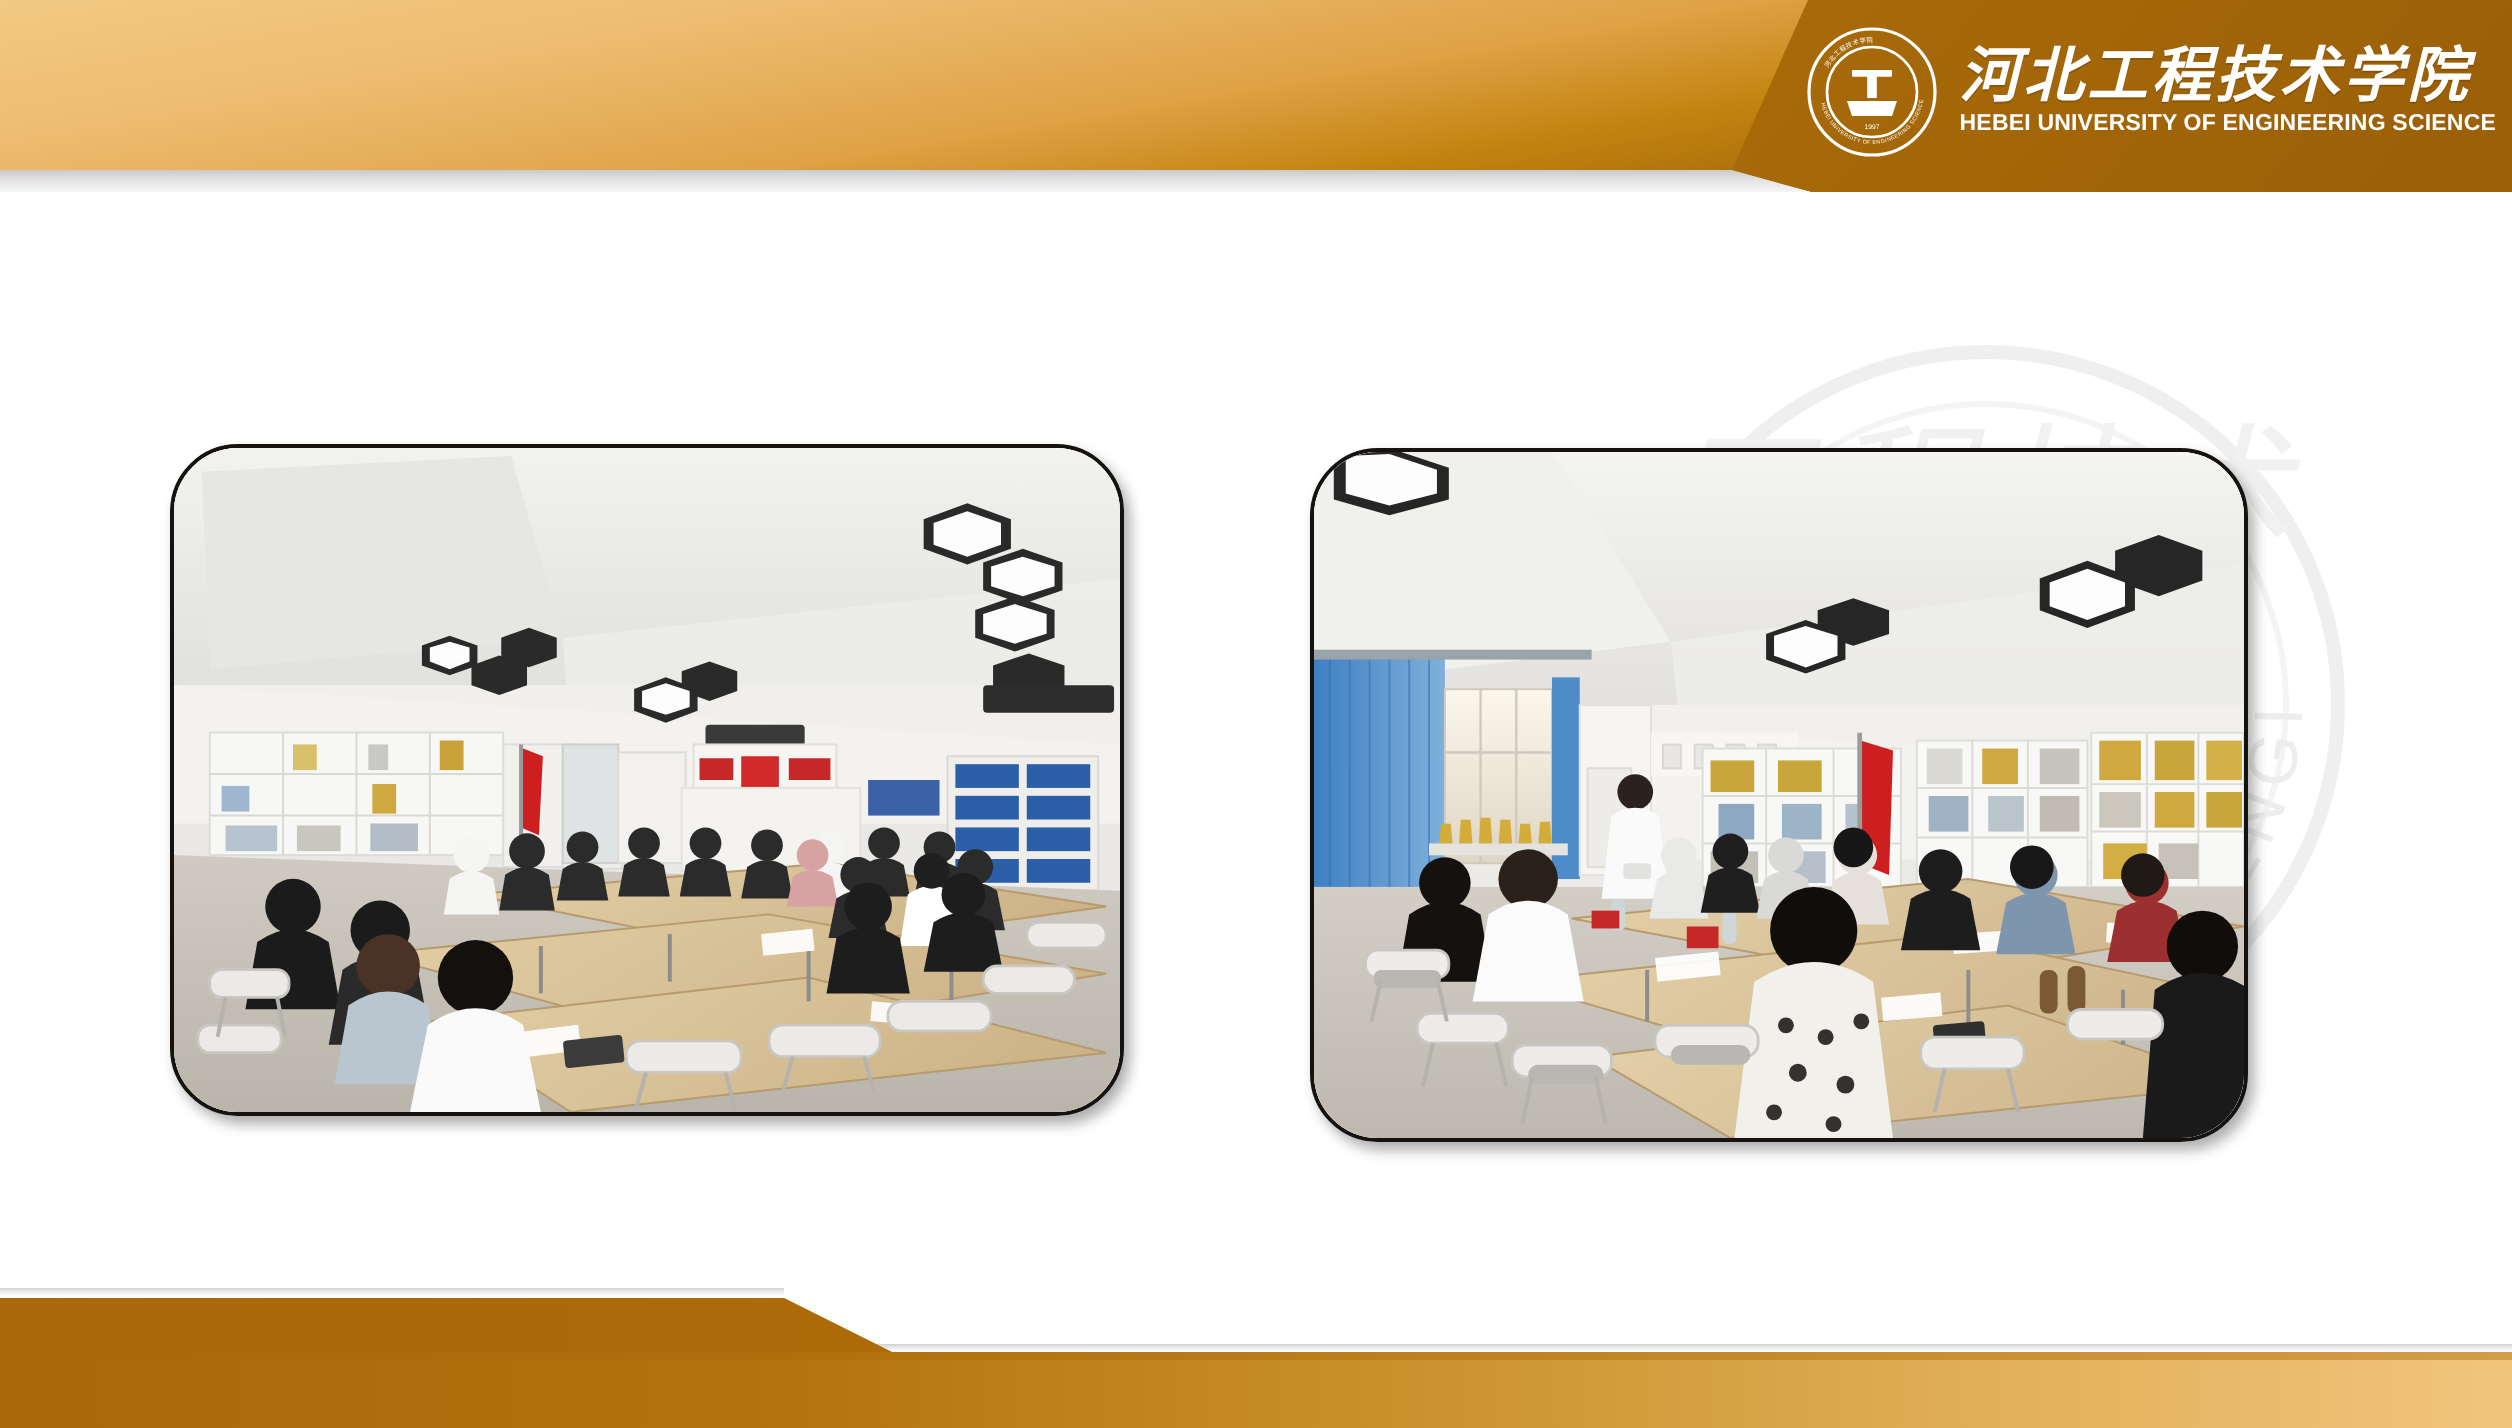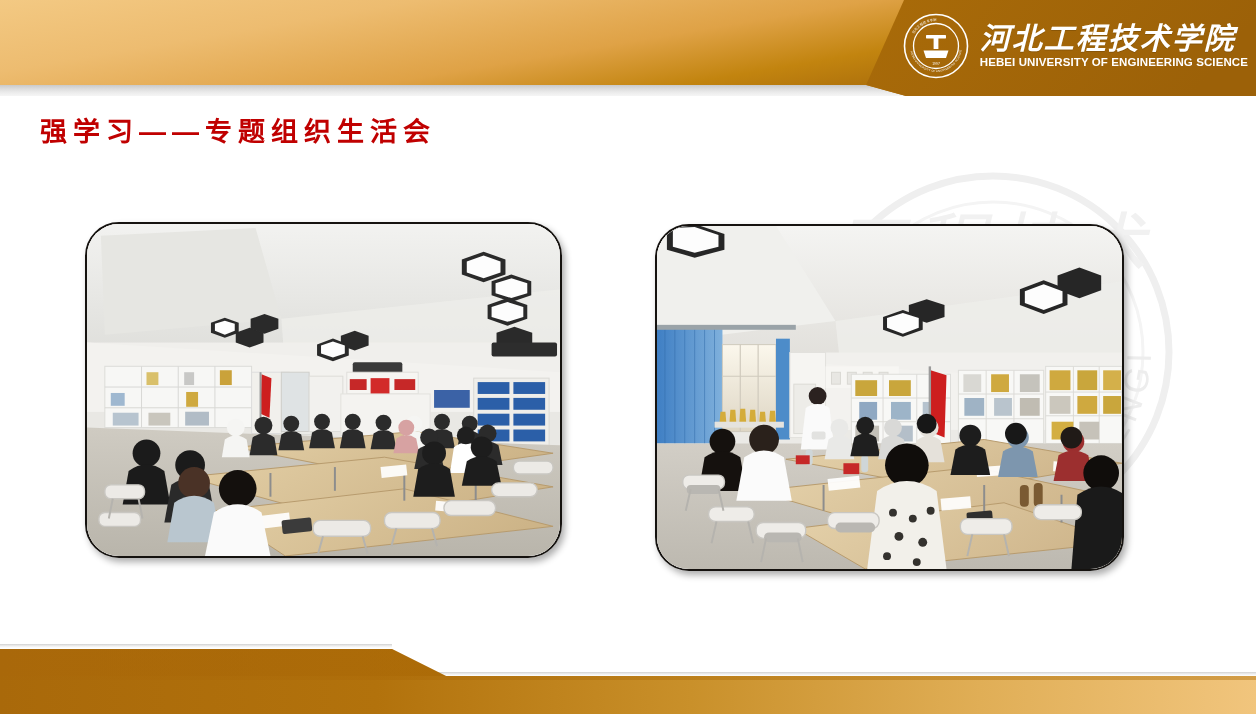--- a/index.html
+++ b/index.html
@@ -195,21 +195,20 @@
         </text>
         <text x="34" y="52.5" font-size="3.4" fill="#ffffff" text-anchor="middle" font-family="'Liberation Sans',sans-serif">1997</text>
       </svg>
     </span>
     <span class="logo-text">
       <span class="logo-cn">河北工程技术学院</span>
       <span class="logo-en">HEBEI UNIVERSITY OF ENGINEERING SCIENCE</span>
     </span>
   </div>
 
-  <div class="slide-title">强学习——专题组织生活会</div>
 
   <div class="watermark">
     <svg width="400" height="400" viewBox="0 0 400 400" xmlns="http://www.w3.org/2000/svg">
       <defs>
         <path id="wmRing" d="M 200,200 m -158,0 a 158,158 0 1 0 316,0" fill="none"></path>
       </defs>
       <circle cx="200" cy="200" r="176" fill="none" stroke="#EFEFEF" stroke-width="7"></circle>
       <circle cx="200" cy="200" r="150" fill="none" stroke="#F4F4F4" stroke-width="3"></circle>
       <text font-size="34" fill="#EDEDED" letter-spacing="6" font-family="'Liberation Sans',sans-serif">
         <textPath href="#wmRing" startOffset="8%">UNIVERSITY OF ENGINEERING SCIENCE</textPath>

